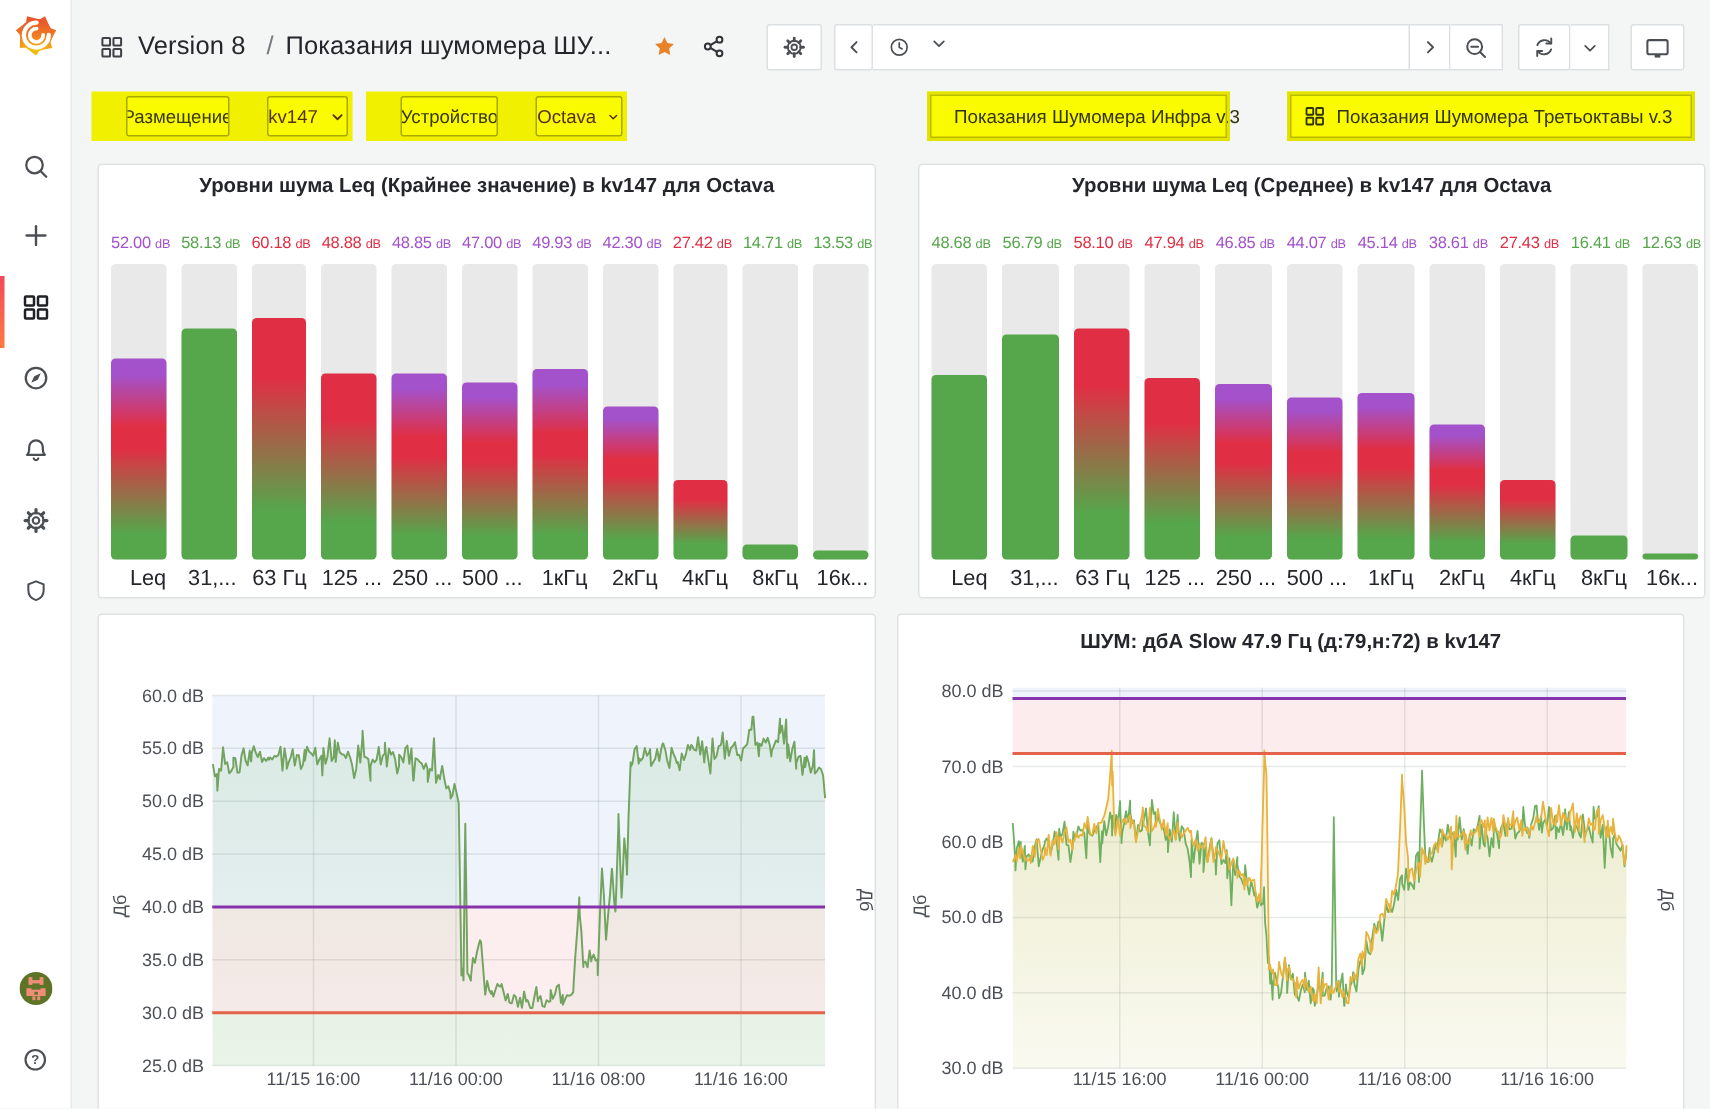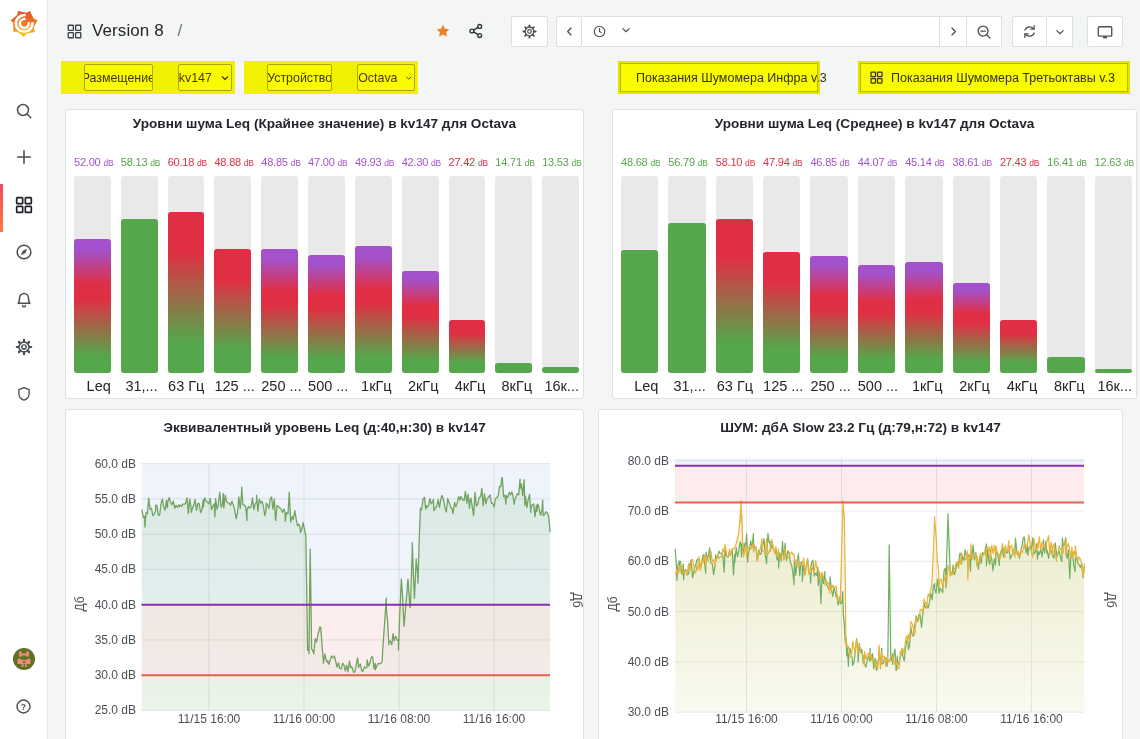--- a/index.html
+++ b/index.html
@@ -98,20 +98,21 @@
 
 <div id="crumb">
     <svg width="17" height="17" viewBox="0 0 24 24" fill="none" style="">
       <rect x="3.2" y="3.2" width="7.2" height="7.2" rx="0.8" stroke="#3e4146" stroke-width="1.9"></rect>
       <rect x="13.6" y="3.2" width="7.2" height="7.2" rx="0.8" stroke="#3e4146" stroke-width="1.9"></rect>
       <rect x="3.2" y="13.6" width="7.2" height="7.2" rx="0.8" stroke="#3e4146" stroke-width="1.9"></rect>
       <rect x="13.6" y="13.6" width="7.2" height="7.2" rx="0.8" stroke="#3e4146" stroke-width="1.9"></rect>
     </svg>
     <span>Version 8</span>
     <span style="color:#74787d">&nbsp;/&nbsp;</span>
+    <span style="margin-left:-6px">Показания шумомера ШУ...</span>
   </div>
 <div style="position:absolute;left:435px;top:23px"><svg width="16" height="16" viewBox="0 0 24 24" fill="none" style="">
       <path d="M12 2.6l2.9 5.9 6.5.9-4.7 4.6 1.1 6.5L12 17.4l-5.8 3.1 1.1-6.5L2.6 9.4l6.5-.9z" fill="#e8832a"></path>
     </svg></div>
 <div style="position:absolute;left:468px;top:23px"><svg width="16" height="16" viewBox="0 0 24 24" fill="none" style="">
       <circle cx="17.5" cy="5.2" r="2.9" stroke="#2f3338" stroke-width="2"></circle>
       <circle cx="5.8" cy="12" r="2.9" stroke="#2f3338" stroke-width="2"></circle>
       <circle cx="17.5" cy="18.8" r="2.9" stroke="#2f3338" stroke-width="2"></circle>
       <line x1="8.4" y1="10.6" x2="15" y2="6.6" stroke="#2f3338" stroke-width="2"></line>
       <line x1="8.4" y1="13.4" x2="15" y2="17.4" stroke="#2f3338" stroke-width="2"></line>
@@ -330,21 +331,20 @@
       <div class="lcell">250 ...</div>
       <div class="lcell">500 ...</div>
       <div class="lcell">1кГц</div>
       <div class="lcell">2кГц</div>
       <div class="lcell">4кГц</div>
       <div class="lcell">8кГц</div>
       <div class="lcell">16к...</div>
     </div>
 </div>
 <div class="panel" style="left:65px;top:409px;width:519px;height:334px">
-<div class="ptitle" style="top:10px">Эквивалентный уровень Leq (д:40,н:30) в kv147</div>
 <svg width="519" height="334" viewBox="0 0 519 334" style="position:absolute;left:0;top:0">
 <defs>
         <linearGradient id="fg3" x1="0" y1="0" x2="0" y2="1">
 <stop offset="0" stop-color="rgba(108,180,100,0.16)"></stop>
           <stop offset="1" stop-color="rgba(108,180,100,0.03)"></stop>
         </linearGradient>
       </defs>
 <rect x="75.5" y="53.7" width="408.5" height="141.0" fill="rgba(70,130,220,0.085)"></rect>
 <rect x="75.5" y="194.7" width="408.5" height="70.5" fill="rgba(224,47,68,0.085)"></rect>
 <rect x="75.5" y="265.2" width="408.5" height="35.2" fill="rgba(86,166,75,0.10)"></rect>
@@ -374,21 +374,21 @@
       <text x="70" y="304.4" font-size="12" fill="#4c5056" text-anchor="end" font-family="Liberation Sans,sans-serif">25.0 dB</text>
 <text x="143.0" y="313" font-size="12" fill="#4c5056" text-anchor="middle" font-family="Liberation Sans,sans-serif">11/15 16:00</text>
       <text x="238.0" y="313" font-size="12" fill="#4c5056" text-anchor="middle" font-family="Liberation Sans,sans-serif">11/16 00:00</text>
       <text x="333.0" y="313" font-size="12" fill="#4c5056" text-anchor="middle" font-family="Liberation Sans,sans-serif">11/16 08:00</text>
       <text x="428.0" y="313" font-size="12" fill="#4c5056" text-anchor="middle" font-family="Liberation Sans,sans-serif">11/16 16:00</text>
 <text x="18" y="194" font-size="12" fill="#4c5056" text-anchor="middle" font-family="Liberation Sans,sans-serif" transform="rotate(-90 18 194)">Дб</text>
 <text x="507" y="190" font-size="12" fill="#4c5056" text-anchor="middle" font-family="Liberation Sans,sans-serif" transform="rotate(90 507 190)">Дб</text>
 </svg>
 </div>
 <div class="panel" style="left:598px;top:409px;width:525px;height:334px">
-<div class="ptitle" style="top:10px">ШУМ: дбА Slow 23.2 Гц (д:79,н:72) в kv147</div>
+<div class="ptitle" style="top:10px">ШУМ: дбА Slow 47.9 Гц (д:79,н:72) в kv147</div>
 <svg width="525" height="334" viewBox="0 0 525 334" style="position:absolute;left:0;top:0">
 <defs>
 <linearGradient id="fgy" x1="0" y1="0" x2="0" y2="1">
           <stop offset="0" stop-color="rgba(234,184,57,0.20)"></stop>
           <stop offset="1" stop-color="rgba(234,184,57,0.05)"></stop>
         </linearGradient>
 <linearGradient id="fgg" x1="0" y1="0" x2="0" y2="1">
           <stop offset="0" stop-color="rgba(115,191,105,0.12)"></stop>
           <stop offset="1" stop-color="rgba(115,191,105,0.03)"></stop>
         </linearGradient>

